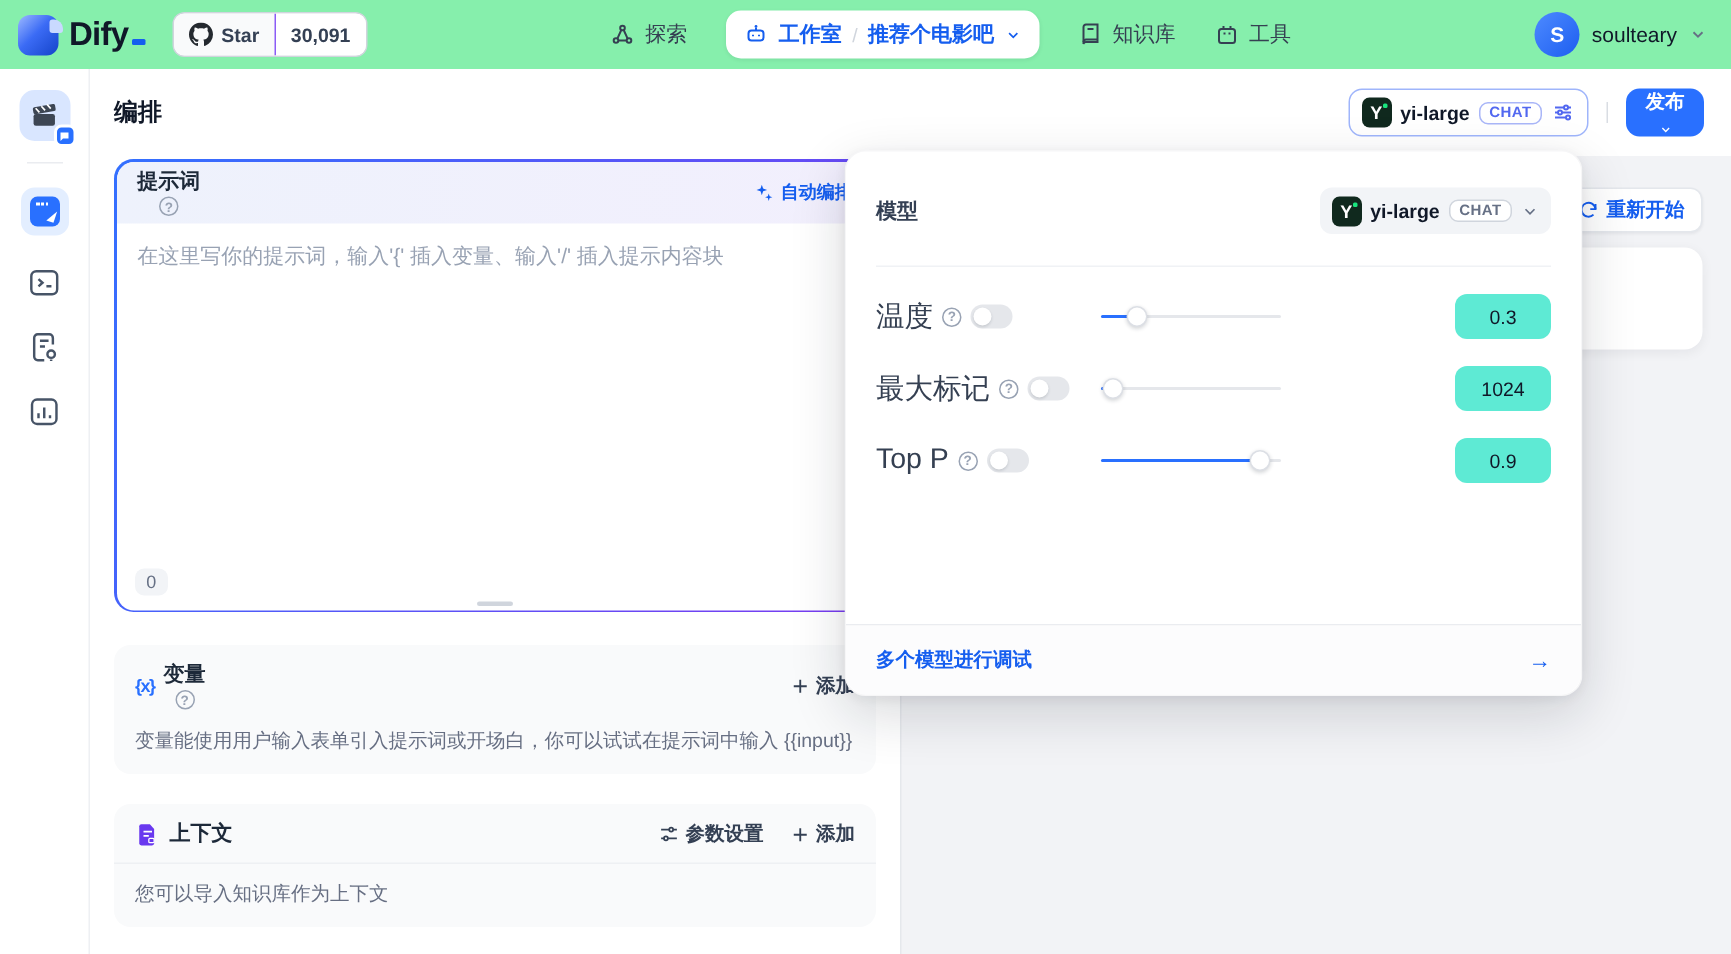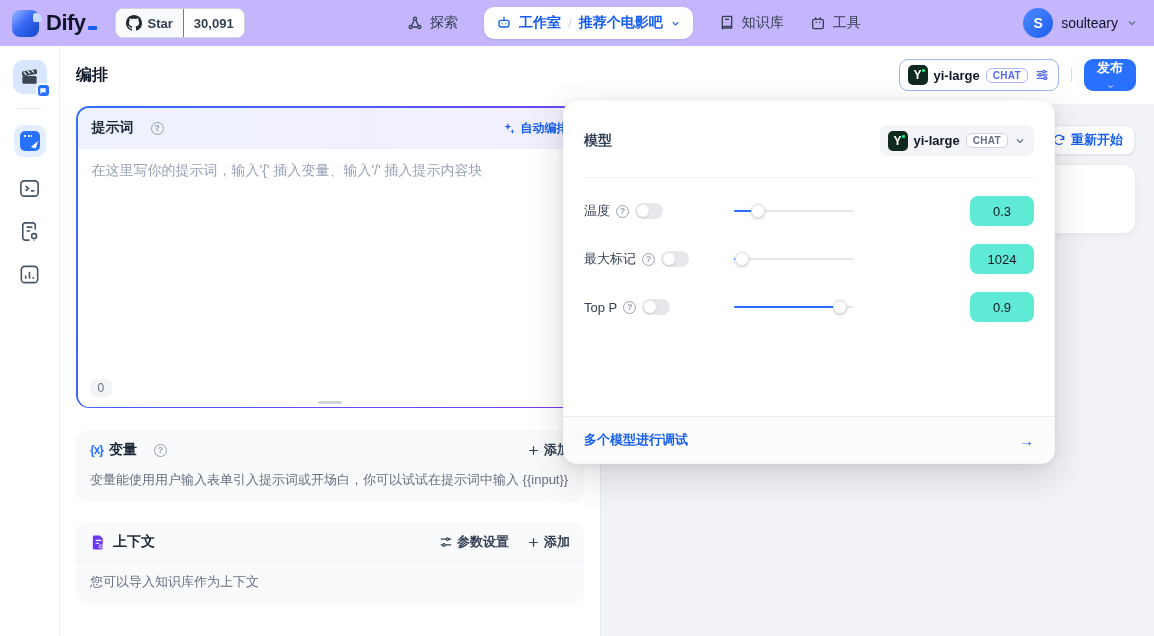--- a/index.html
+++ b/index.html
@@ -1,21 +1,21 @@
 <!DOCTYPE html>
 <html><head>
 <meta charset="utf-8">
 <style>
   * { margin:0; padding:0; box-sizing:border-box; }
   html,body { width:1154px; height:636px; overflow:hidden; }
   body { font-family:"Liberation Sans", sans-serif; background:#fff; color:#101828; }
   .page { position:relative; width:1154px; height:636px; }
 
   
-  .nav { height:46px; background:#c4b5fd; display:flex; align-items:center; padding:0 16px 0 12px; }
+  .nav { height:46px; background:#86efac; display:flex; align-items:center; padding:0 16px 0 12px; }
   .nav-left { display:flex; align-items:center; gap:18px; }
   .logo { display:flex; align-items:center; gap:7px; cursor:pointer; }
   .logo-mark { width:27px; height:27px; border-radius:8px;
     background:linear-gradient(135deg,#9db9ff 0%,#3b6bf5 45%,#1443c9 100%); position:relative; }
   .logo-mark::after { content:""; position:absolute; right:-3px; top:3px; width:9px; height:9px;
     border-radius:2px 6px 2px 2px; background:#c9d9ff; }
   .logo-text { font-size:22px; font-weight:800; color:#101828; letter-spacing:-0.5px; display:flex; align-items:baseline; }
   .logo-underscore { display:inline-block; width:9px; height:4px; background:#155eef; margin-left:2px; border-radius:1px; }
   .gh { display:flex; align-items:stretch; height:30px; border:1px solid #d0d5dd; border-radius:8px; overflow:hidden; background:#fff; cursor:pointer; }
   .gh-left { display:flex; align-items:center; gap:6px; background:#f9fafb; padding:0 10px; border-right:1px solid #8b5cf6; }
@@ -67,21 +67,21 @@
 
   .content-body { flex:1; display:flex; }
   .left-col { width:540px; background:#fff; padding:2px 16px 0; }
   .debug-area { flex:1; background:#f2f3f6; border-left:1px solid #e5e8ec; position:relative; }
 
   
   .prompt-border { background:linear-gradient(120deg,#3370ff,#7a3bf0); padding:1.5px; border-radius:13px; height:302px; }
   .prompt-inner { background:#fff; border-radius:11.5px; height:100%; display:flex; flex-direction:column; position:relative; overflow:hidden; }
   .prompt-head { height:41px; flex:0 0 41px; background:linear-gradient(90deg,#eef2fc,#f2effd);
     display:flex; align-items:center; justify-content:space-between; padding:0 14px; }
-  .panel-title { font-size:14px; font-weight:700; color:#1d2939; display:flex; align-items:center; gap:17px; }
+  .panel-title { font-size:14px; font-weight:700; color:#1d2939; display:flex; align-items:center; gap:1px;flex-direction:column; }
   .help-ic { width:13px; height:13px; border:1px solid #98a2b3; border-radius:50%; color:#98a2b3;
     font-size:9px; display:inline-flex; align-items:center; justify-content:center; font-weight:700; }
   .auto-btn { display:flex; align-items:center; gap:5px; font-size:12px; font-weight:700; color:#155eef; cursor:pointer; }
   .prompt-editor { flex:1; border:none; outline:none; resize:none; padding:13px 14px; font-size:14px;
     font-family:"Liberation Sans",sans-serif; color:#101828; background:transparent; }
   .prompt-editor::placeholder { color:#98a2b3; }
   .char-badge { position:absolute; left:12px; bottom:10px; background:#f2f4f7; color:#667085;
     font-size:12px; padding:2px 8px; border-radius:6px; }
   .drag-handle { position:absolute; left:50%; bottom:3px; transform:translateX(-50%); width:24px; height:3px;
     background:#d0d5dd; border-radius:2px; cursor:ns-resize; }
@@ -112,21 +112,21 @@
   .pop-row { display:flex; align-items:center; justify-content:space-between; }
   .pop-label { font-size:14px; font-weight:700; color:#344054; }
   .model-select { display:flex; align-items:center; gap:6px; height:31px; background:#f2f4f7; border-radius:8px;
     padding:0 8px; cursor:pointer; }
   .chat-badge-gray { font-size:10px; font-weight:600; letter-spacing:.3px; color:#667085; border:1px solid #d0d5dd;
     border-radius:6px; padding:1px 6px; background:#fff; }
   .pop-divider { height:1px; background:#f0f2f5; margin:21px 0 0; }
   .params-title { font-size:14px; font-weight:700; color:#344054; margin-top:19px; }
   .param-row { display:flex; align-items:center; margin-top:18px; height:30px; }
   .param-left { flex:0 0 150px; display:flex; align-items:center; gap:6px; }
-  .param-name { font-size:13px; font-weight:500; color:#354052; }
+  .param-name { font-size:19px; font-weight:500; color:#354052; }
   .toggle { width:28px; height:16px; border-radius:9px; background:#e5e7eb; position:relative; cursor:pointer; flex:0 0 28px; }
   .toggle::after { content:""; position:absolute; left:2px; top:2px; width:12px; height:12px; border-radius:50%;
     background:#fff; box-shadow:0 1px 2px rgba(16,24,40,.15); }
   .slider { width:120px; height:14px; position:relative; cursor:pointer; }
   .slider .track { position:absolute; top:6px; left:0; right:0; height:2px; background:#e5e7eb; border-radius:1px; }
   .slider .fill { position:absolute; top:6px; left:0; height:2px; background:#2970ff; border-radius:1px; }
   .slider .knob { position:absolute; top:0; width:14px; height:14px; border-radius:50%; background:#fff;
     border:1px solid #dcdfe5; box-shadow:0 1px 3px rgba(16,24,40,.2); }
   .param-value { margin-left:auto; width:64px; height:30px; background:#5eead4; border-radius:8px;
     display:flex; align-items:center; justify-content:center; font-size:13px; color:#101828; }

